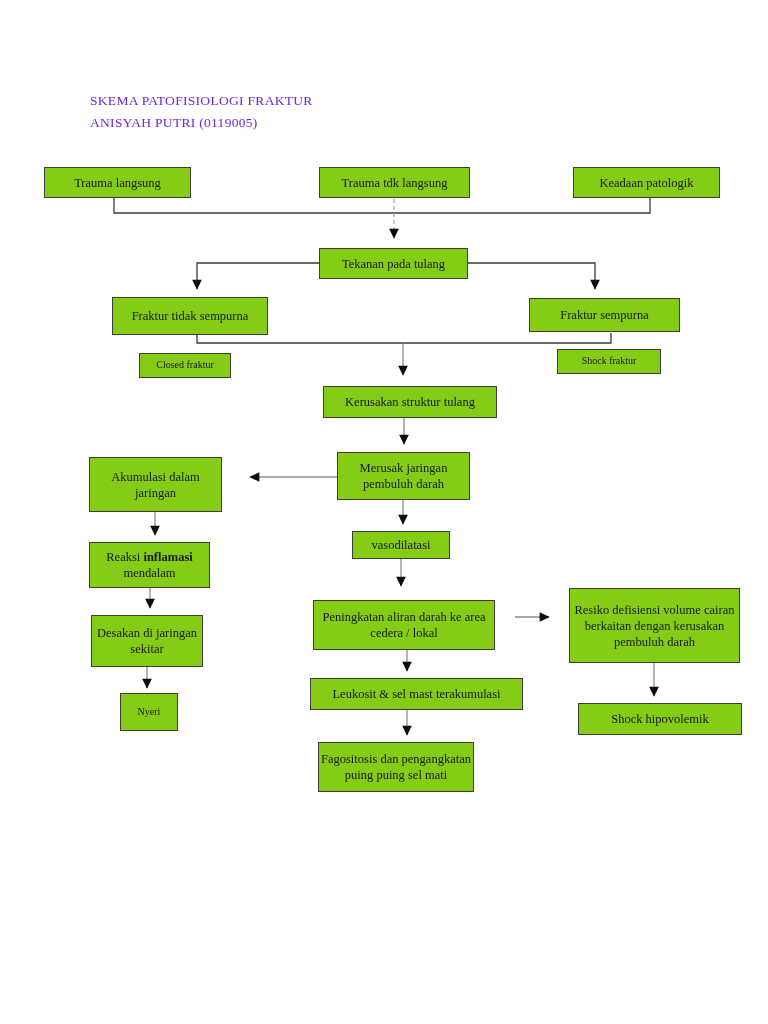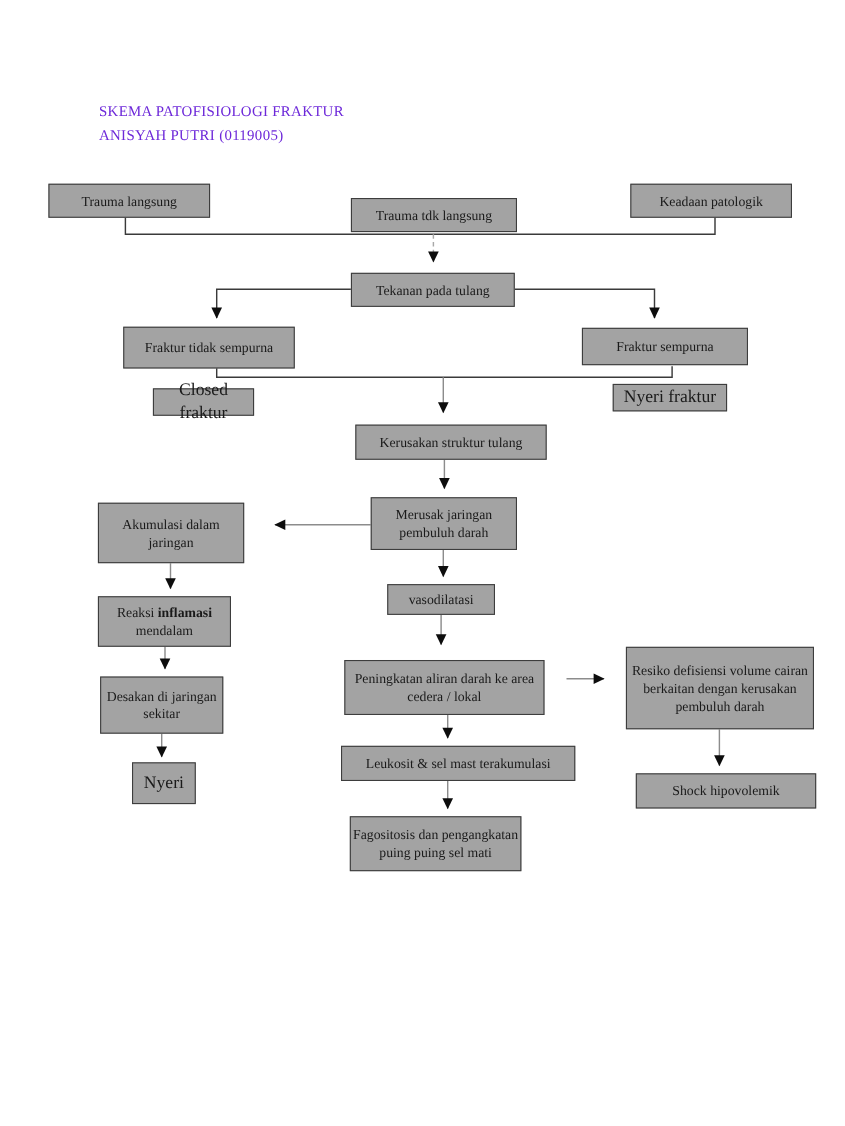--- a/index.html
+++ b/index.html
@@ -12,27 +12,27 @@
     position:absolute;left:90px;top:90px;
     font-size:13.5px;line-height:22px;color:#6d28d9;letter-spacing:0.3px;
     white-space:nowrap;
   }
   svg.connectors{position:absolute;left:0;top:0;width:768px;height:1024px;pointer-events:none;}
   .ln{fill:none;stroke-width:1.3px;}
   .ln-dark{stroke:#3a3a3a;}
   .ln-gray{stroke:#8c8c8c;}
   .ln-dash{stroke:#a8a8a8;stroke-dasharray:4 3;}
   .box{
-    position:absolute;box-sizing:border-box;background:#a3a3a3;
+    position:absolute;box-sizing:border-box;background:#84cc16;
     border:1.5px solid #3d3d3d;
     display:flex;align-items:center;justify-content:center;
     text-align:center;font-size:12.5px;line-height:1.28;color:#1a1a1a;
     padding:2px 2px;
   }
-  .box.small{font-size:16px;}
+  .box.small{font-size:10px;}
 </style>
 </head>
 <body>
 
 <div class="page">
 
   <div class="title">
     <div>SKEMA PATOFISIOLOGI FRAKTUR</div>
     <div>ANISYAH PUTRI (0119005)</div>
   </div>
@@ -74,33 +74,33 @@
 
     <path class="ln ln-gray" d="M407,642 L407,671" marker-end="url(#arr)"></path>
 
     <path class="ln ln-gray" d="M407,710 L407,735" marker-end="url(#arr)"></path>
 
     <path class="ln ln-gray" d="M654,663 L654,696" marker-end="url(#arr)"></path>
   </svg>
 
   <div class="box" style="left:44px;top:167px;width:147px;height:31px;">Trauma langsung</div>
 
-  <div class="box" style="left:319px;top:167px;width:151px;height:31px;margin-top:13px;">Trauma tdk langsung</div>
+  <div class="box" style="left:319px;top:167px;width:151px;height:31px;">Trauma tdk langsung</div>
 
   <div class="box" style="left:573px;top:167px;width:147px;height:31px;">Keadaan patologik</div>
 
   <div class="box" style="left:319px;top:248px;width:149px;height:31px;">Tekanan pada tulang</div>
 
   <div class="box" style="left:112px;top:297px;width:156px;height:38px;">Fraktur tidak sempurna</div>
 
   <div class="box" style="left:529px;top:298px;width:151px;height:34px;">Fraktur sempurna</div>
 
   <div class="box small" style="left:139px;top:353px;width:92px;height:25px;">Closed fraktur</div>
 
-  <div class="box small" style="left:557px;top:349px;width:104px;height:25px;">Nyeri fraktur</div>
+  <div class="box small" style="left:557px;top:349px;width:104px;height:25px;">Shock fraktur</div>
 
   <div class="box" style="left:323px;top:386px;width:174px;height:32px;">Kerusakan struktur tulang</div>
 
   <div class="box" style="left:89px;top:457px;width:133px;height:55px;">Akumulasi dalam jaringan</div>
 
   <div class="box" style="left:337px;top:452px;width:133px;height:48px;">Merusak jaringan pembuluh darah</div>
 
   <div class="box" style="left:89px;top:542px;width:121px;height:46px;">
     <div>
       <span>Reaksi</span>

